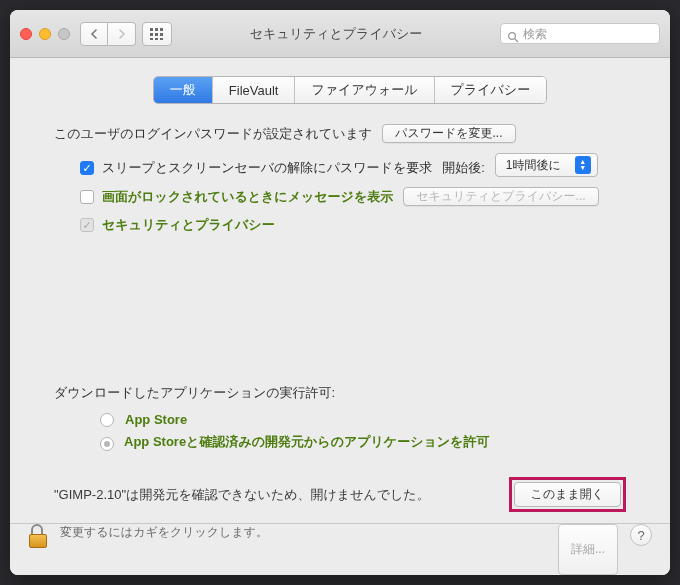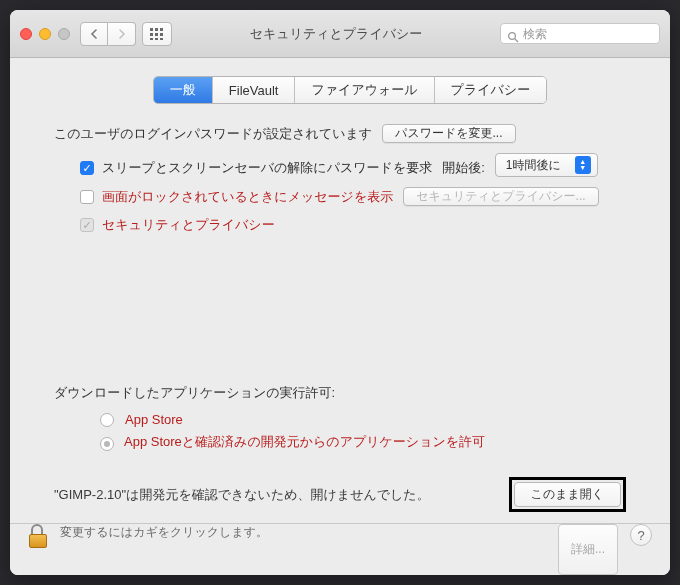--- a/index.html
+++ b/index.html
@@ -84,21 +84,21 @@
   .btn.disabled{color:#b6b6b6;}
   .cb{display:flex;align-items:center;gap:8px;}
   .box{
     width:14px;height:14px;border:1px solid #b0b0b0;border-radius:3px;
     background:#fff;display:flex;align-items:center;justify-content:center;
   }
   .box.blue{background:#1f7af3;border-color:#1f7af3;}
   .box.grey{background:#e2e2e2;border-color:#c2c2c2;}
   .check{color:#fff;font-size:11px;line-height:1;}
   .check.grey{color:#a8a8a8;}
-  .disabled-text{color:#b91c1c;}
+  .disabled-text{color:#4d7c0f;font-weight:bold;}
   .select{
     background:linear-gradient(#fdfdfd,#f0f0f0);
     border:1px solid #b8b8b8;border-radius:4px;
     padding:2px 6px 2px 10px;font-size:12px;
     display:flex;align-items:center;gap:14px;
   }
   .sel-arrows{
     width:16px;height:18px;background:#1f7af3;border-radius:3px;
     display:flex;flex-direction:column;align-items:center;justify-content:center;
     color:#fff;font-size:7px;line-height:6px;
@@ -106,21 +106,21 @@
   .indent1{margin-left:26px;}
   .indent2{margin-left:46px;}
   .section2{margin-top:150px;}
   .radio{
     width:14px;height:14px;border:1px solid #b3b3b3;border-radius:50%;
     display:flex;align-items:center;justify-content:center;background:#fff;
   }
   .radio .dot{width:6px;height:6px;border-radius:50%;background:#b8b8b8;}
   .warn-row{display:flex;align-items:center;justify-content:space-between;margin-top:26px;}
   .warn-text{font-size:13px;color:#3a3a3a;}
-  .open-btn-wrap{border:3px solid #000000;padding:2px;}
+  .open-btn-wrap{border:3px solid #be185d;padding:2px;}
   .open-btn{
     background:linear-gradient(#fdfdfd,#f1f1f1);
     border:1px solid #b8b8b8;border-radius:4px;
     padding:3px 16px;font-size:12px;color:#333;
   }
   
   .footer{
     border-top:1px solid #c8c8c8;
     height:52px;display:flex;
     padding:0 18px;gap:12px;background:#ececec;

